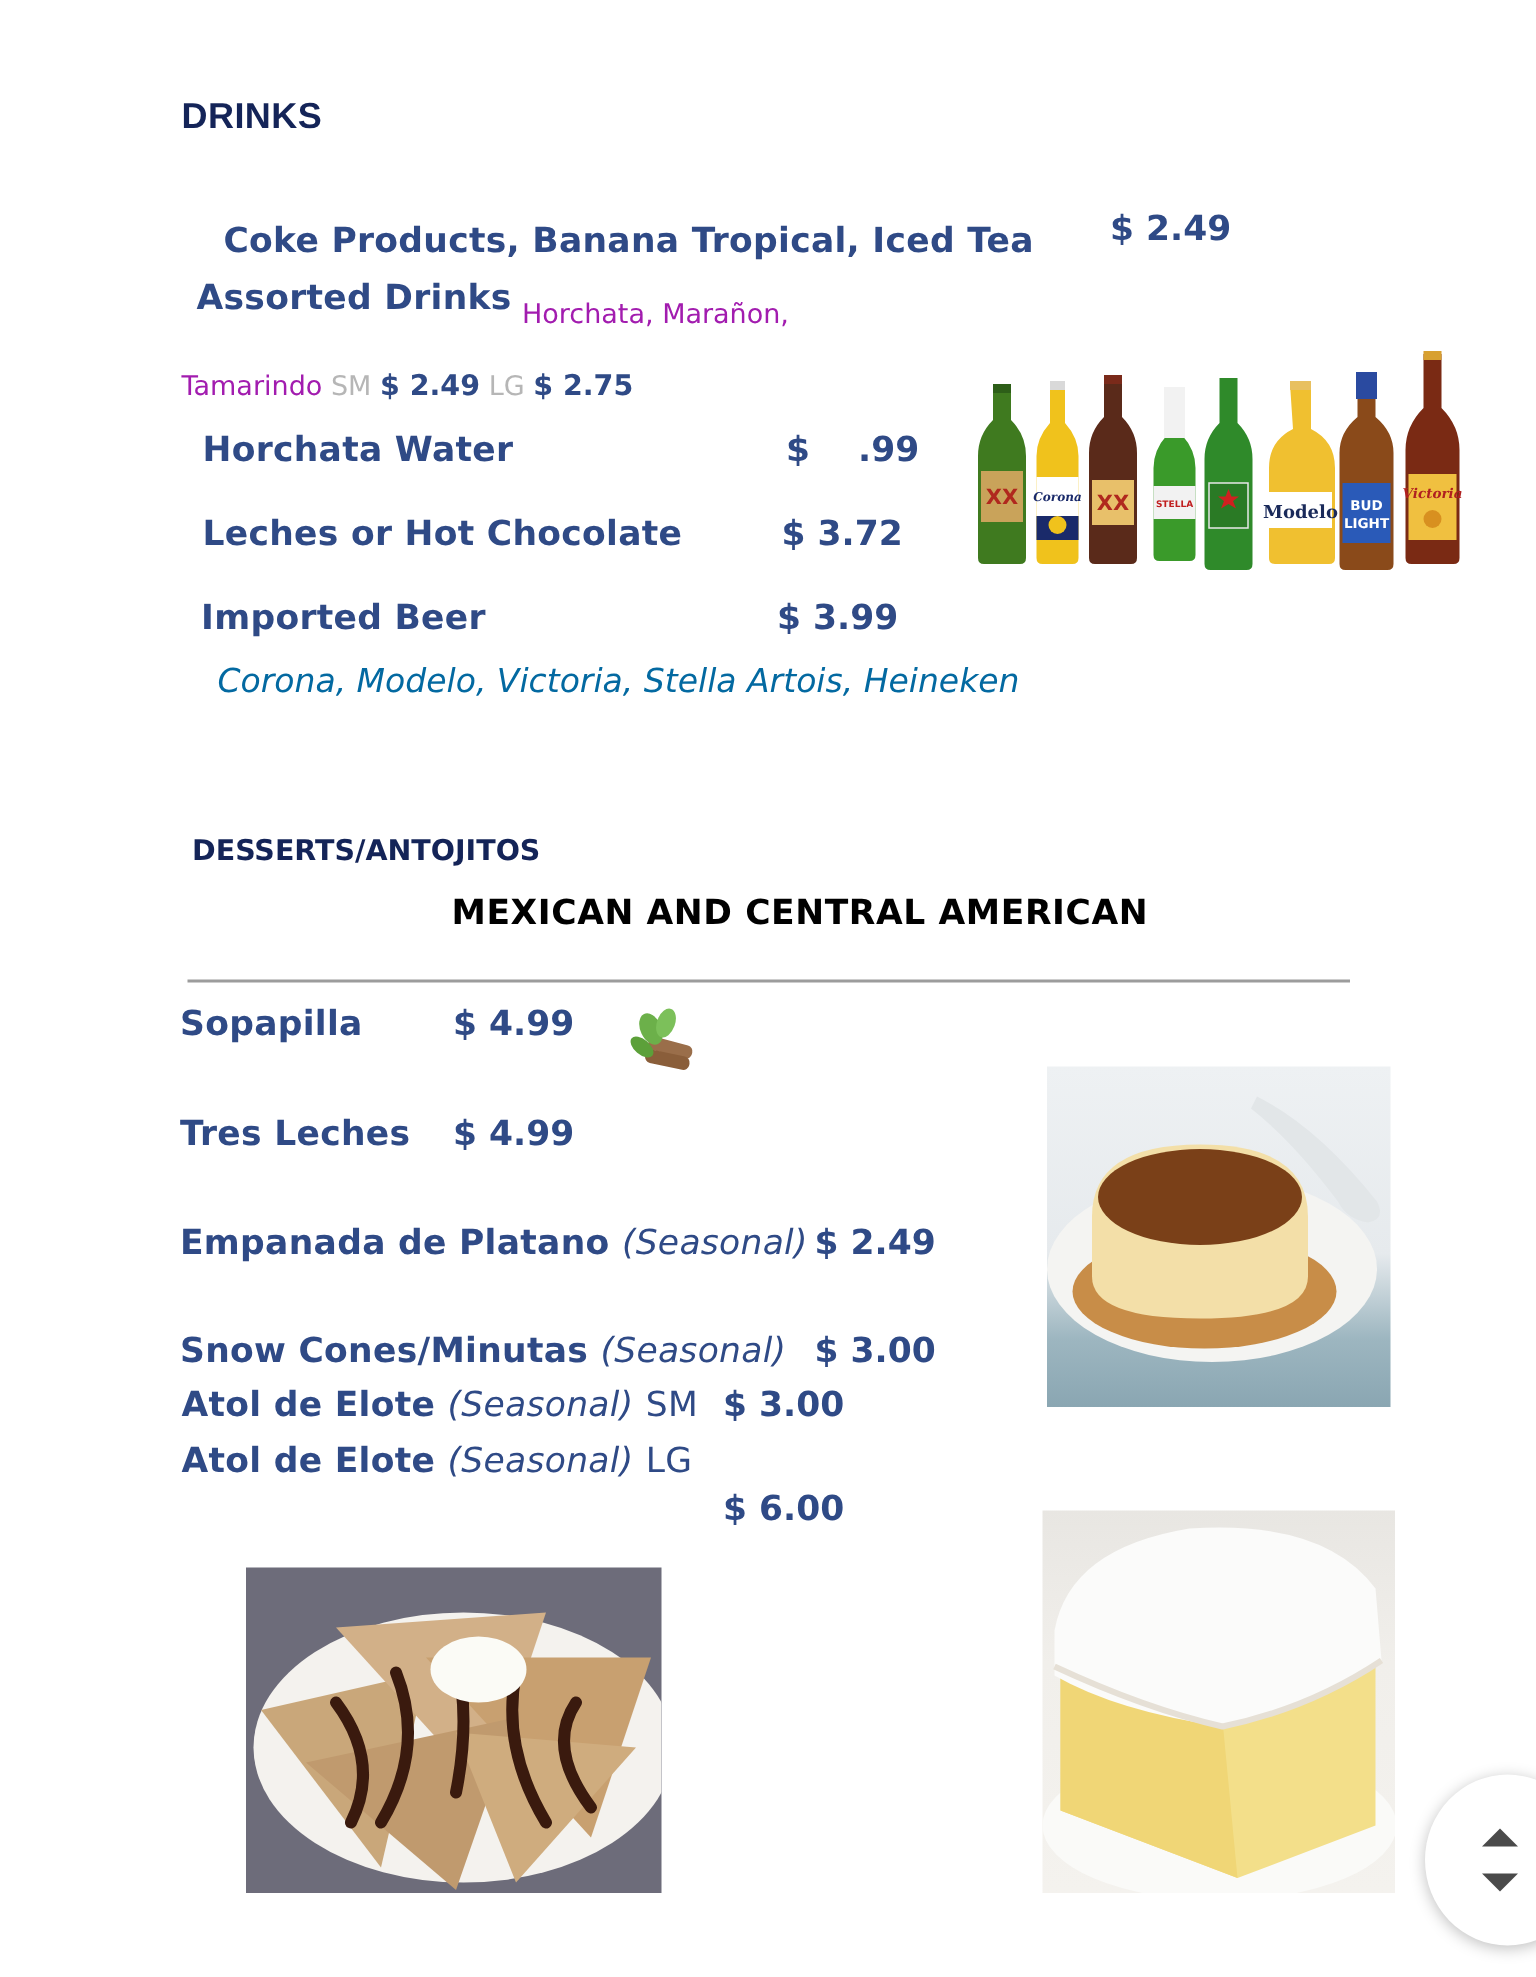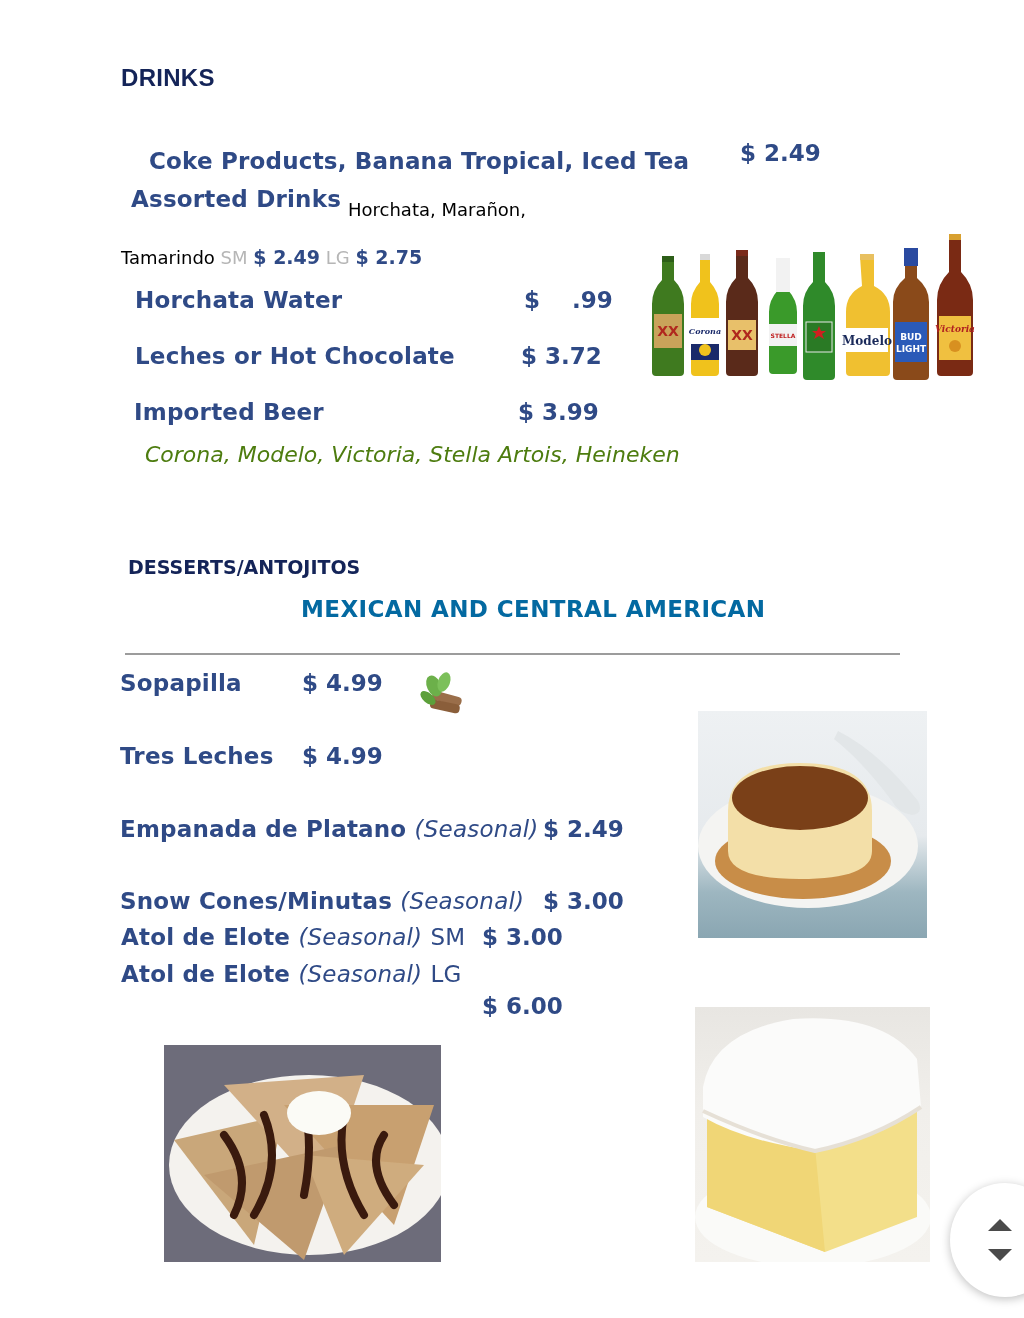--- a/index.html
+++ b/index.html
@@ -5,26 +5,26 @@
     html, body { margin:0; padding:0; }
     body {
       width:1024px; height:1318px; position:relative; overflow:hidden;
       background:#ffffff;
       font-family:"DejaVu Sans", sans-serif;
       color:#2f4a86;
     }
     .abs { position:absolute; white-space:nowrap; }
     .h-drinks { left:121px; top:64px; font-family:"Liberation Sans", sans-serif; font-weight:bold; font-size:24px; color:#142458; letter-spacing:0.3px;text-align:center; }
     .item { font-weight:bold; font-size:23px; color:#2f4a86; letter-spacing:0.2px; }
-    .small { font-size:18px; font-weight:normal; color:#000000; }
+    .small { font-size:18px; font-weight:normal; color:#a21caf; }
     .muted { color:#b6b6b6; font-weight:normal; }
     .price { font-weight:bold; font-size:23px; color:#2f4a86; }
     .ital { font-style:italic; font-weight:normal; }
     .h-dess { left:128px; top:556px; font-weight:bold; font-size:19px; color:#142458; }
-    .sub { left:301px; top:596px; font-weight:bold; font-size:23px; color:#0369a1; letter-spacing:0.4px; }
+    .sub { left:301px; top:596px; font-weight:bold; font-size:23px; color:#000000; letter-spacing:0.4px; }
     .divider { left:125px; top:653px; width:775px; height:2px; background:#9c9c9c; }
     .photo { position:absolute; overflow:hidden; }
     .scroll-btn {
       position:absolute; left:950px; top:1183px; width:110px; height:114px;
       border-radius:50%; background:#ffffff;
       box-shadow:0 2px 10px rgba(0,0,0,0.25);
     }
     .tri-up { position:absolute; left:38px; top:36px; width:0; height:0;
       border-left:12px solid transparent; border-right:12px solid transparent; border-bottom:12px solid #4a4a4a; }
     .tri-down { position:absolute; left:38px; top:66px; width:0; height:0;
@@ -50,21 +50,21 @@
 </div>
 
 <div class="abs item" style="left:135px; top:287px;">Horchata Water</div>
 <div class="abs price" style="left:524px; top:287px; white-space:pre;">$    .99</div>
 
 <div class="abs item" style="left:135px; top:343px;">Leches or Hot Chocolate</div>
 <div class="abs price" style="left:521px; top:343px;">$  3.72</div>
 
 <div class="abs item" style="left:134px; top:399px;">Imported Beer</div>
 <div class="abs price" style="left:518px; top:399px;">$  3.99</div>
-<div class="abs" style="left:145px; top:442px; font-size:22px; font-style:italic; color:#4d7c0f;">Corona, Modelo, Victoria, Stella Artois, Heineken</div>
+<div class="abs" style="left:145px; top:442px; font-size:22px; font-style:italic; color:#0369a1;">Corona, Modelo, Victoria, Stella Artois, Heineken</div>
 
 <div class="photo" style="left:648px; top:232px; width:330px; height:148px;">
   <svg width="330" height="148" viewBox="0 0 330 148">
     <g>
 
       <path d="M14 26 h12 v22 q10 10 10 24 v68 q0 4 -4 4 h-24 q-4 0 -4 -4 v-68 q0 -14 10 -24z" fill="#3f7a1f"></path>
       <rect x="14" y="24" width="12" height="6" fill="#2d5e18"></rect>
       <rect x="6" y="82" width="28" height="34" fill="#c9a35a"></rect>
       <text x="20" y="104" font-size="14" font-weight="bold" fill="#b0281e" text-anchor="middle" font-family="DejaVu Sans, sans-serif">XX</text>
 

